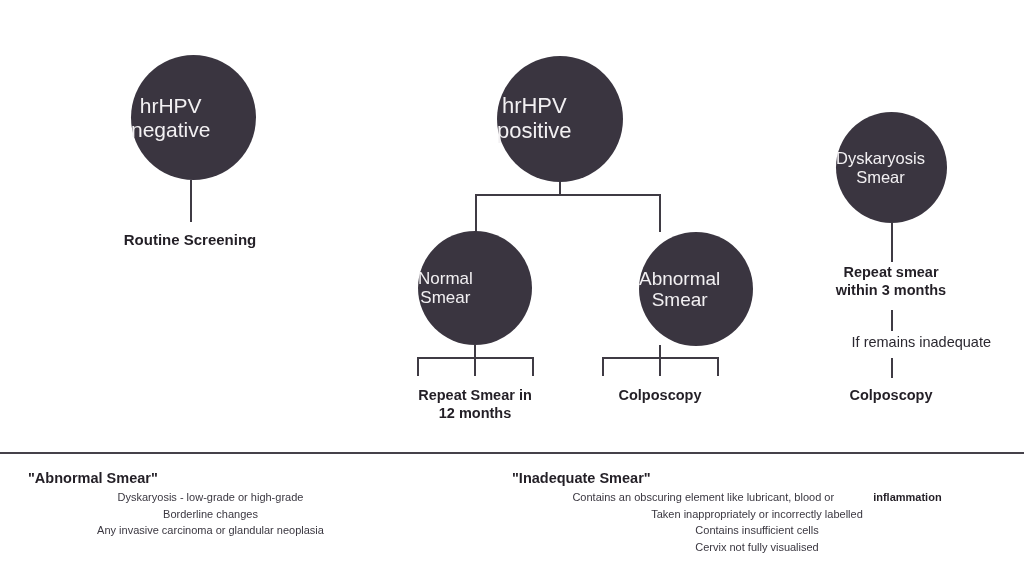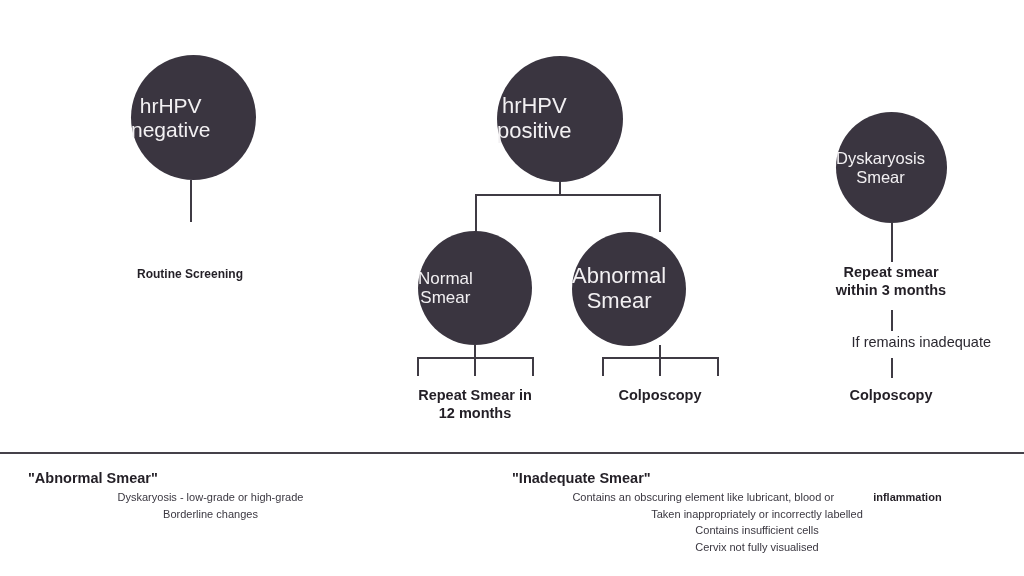--- a/index.html
+++ b/index.html
@@ -125,39 +125,39 @@
 
 <div id="canvas">
 
   <div class="node" style="left:131px; top:55px; width:125px; height:125px; font-size:21px;">
     <span class="node-label">hrHPV
 negative</span>
   </div>
 
   <div class="vline" style="left:190px; top:180px; height:42px;"></div>
 
-  <div class="caption bold" style="left:90px; top:231px; width:200px; font-size:12px;margin-top:36px;">Routine Screening</div>
+  <div class="caption bold" style="left:90px; top:231px; width:200px; font-size:15px;">Routine Screening</div>
 
 
   <div class="node" style="left:497px; top:56px; width:126px; height:126px; font-size:22px;">
     <span class="node-label">hrHPV
 positive</span>
   </div>
 
   <div class="vline" style="left:559px; top:182px; height:13px;"></div>
   <div class="hline" style="left:475px; top:194px; width:186px;"></div>
   <div class="vline" style="left:475px; top:194px; height:38px;"></div>
   <div class="vline" style="left:659px; top:194px; height:38px;"></div>
 
   <div class="node" style="left:418px; top:231px; width:114px; height:114px; font-size:17px;">
     <span class="node-label">Normal
 Smear</span>
   </div>
 
-  <div class="node" style="left:572px; top:232px; width:114px; height:114px; font-size:22px;">
+  <div class="node" style="left:639px; top:232px; width:114px; height:114px; font-size:19px;">
     <span class="node-label">Abnormal
 Smear</span>
   </div>
 
   <div class="vline" style="left:474px; top:344px; height:14px;"></div>
   <div class="hline" style="left:417px; top:357px; width:116px;"></div>
   <div class="vline" style="left:417px; top:357px; height:19px;"></div>
   <div class="vline" style="left:474px; top:357px; height:19px;"></div>
   <div class="vline" style="left:532px; top:357px; height:19px;"></div>
 
@@ -189,20 +189,21 @@
   <div class="vline" style="left:891px; top:358px; height:20px;"></div>
 
   <div class="caption bold" style="left:801px; top:386px; width:180px; font-size:14.5px;">Colposcopy</div>
 
   <div class="divider" style="top:452px;"></div>
 
   <div class="defblock" style="left:28px; top:470px; width:365px;">
     <span class="def-title">"Abnormal Smear"</span>
     <span class="def-line">Dyskaryosis - low-grade or high-grade</span>
     <span class="def-line">Borderline changes</span>
+    <span class="def-line">Any invasive carcinoma or glandular neoplasia</span>
   </div>
 
   <div class="defblock" style="left:512px; top:470px; width:490px;">
     <span class="def-title">"Inadequate Smear"</span>
     <span class="def-line"><span>Contains an obscuring element like lubricant, blood or </span><b>inflammation</b></span>
     <span class="def-line">Taken inappropriately or incorrectly labelled</span>
     <span class="def-line">Contains insufficient cells</span>
     <span class="def-line">Cervix not fully visualised</span>
   </div>
 

